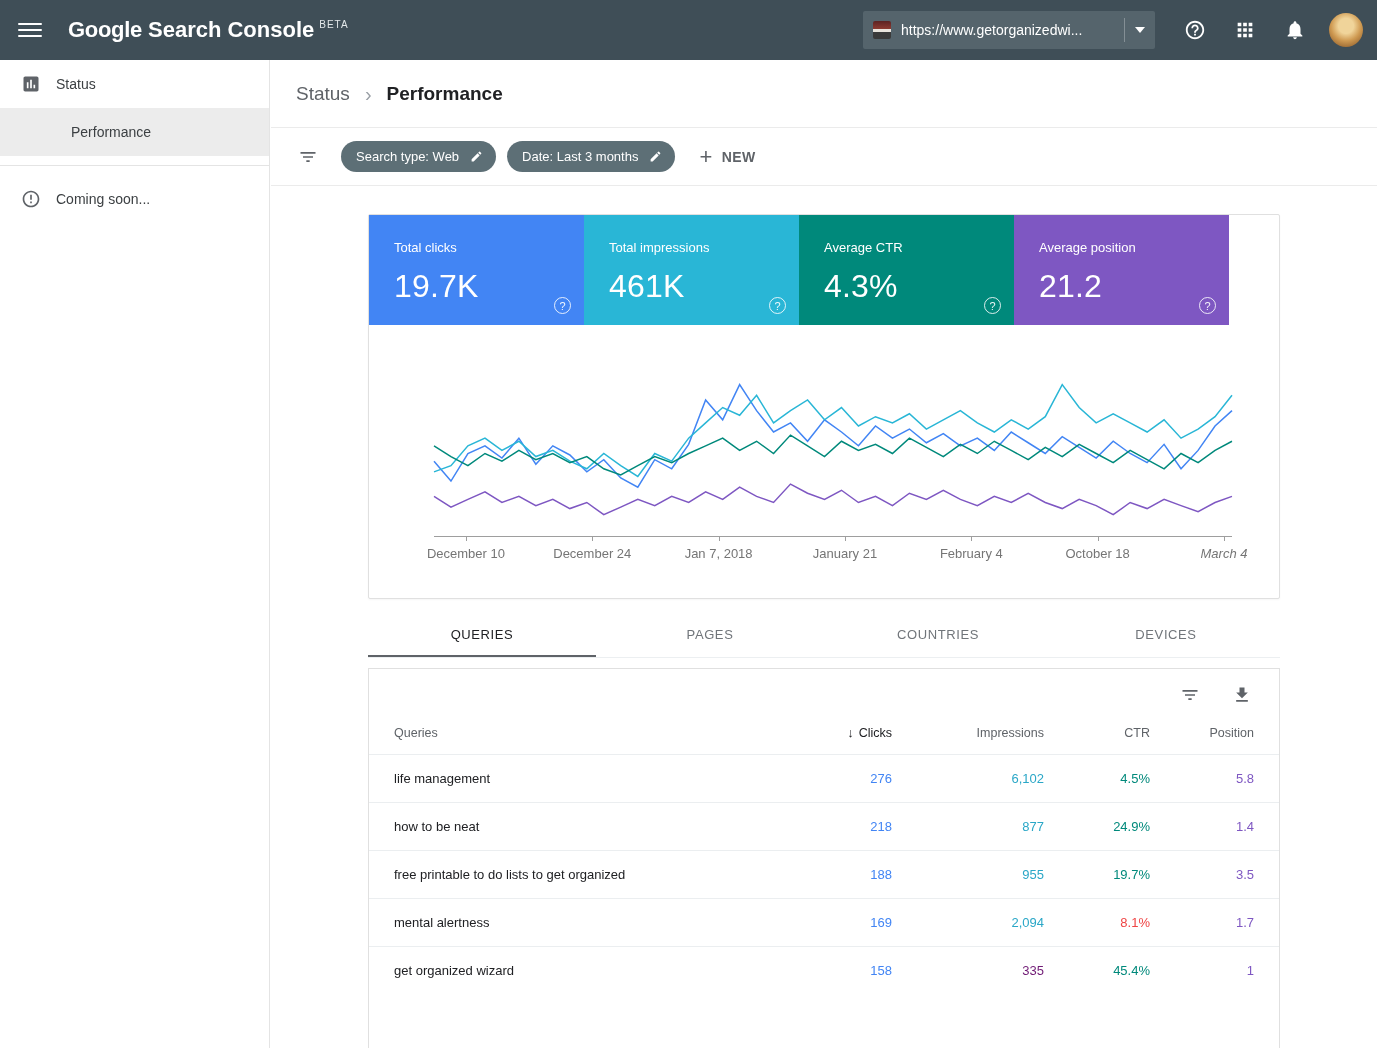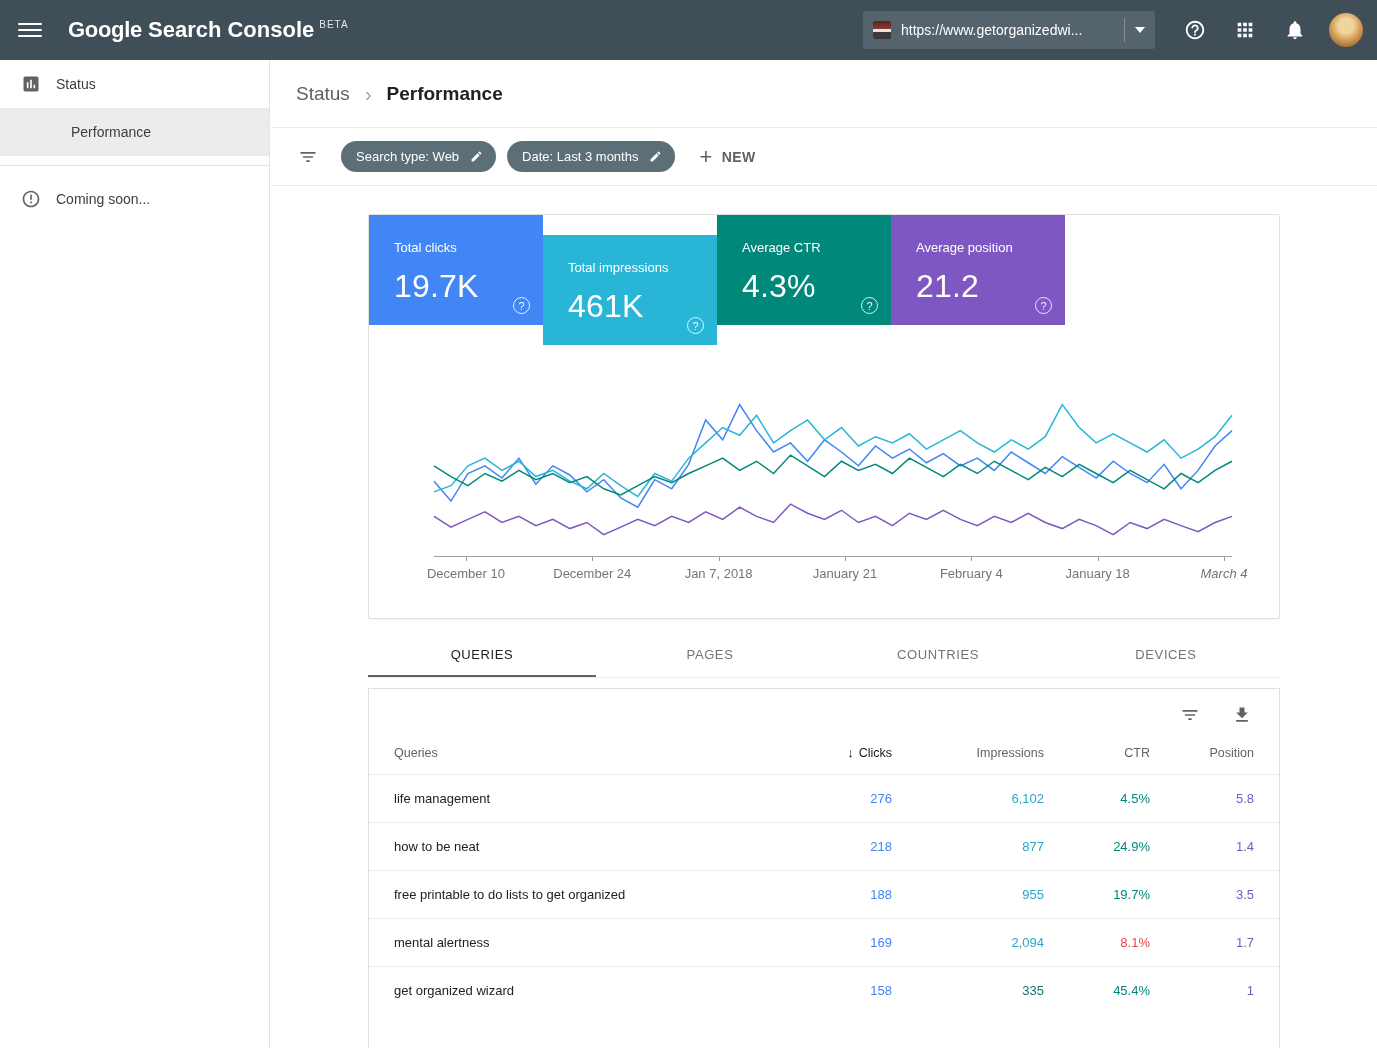--- a/index.html
+++ b/index.html
@@ -61,21 +61,21 @@
   .chip .pencil{margin-left:11px;display:flex}
   .new-btn{display:flex;align-items:center;margin-left:13px;color:#5f6368;font-size:14px;
     font-weight:700;letter-spacing:.4px;cursor:pointer}
   .new-btn .plus{font-size:22px;font-weight:400;margin-right:9px;line-height:1;color:#5f6368}
 
   .card{width:912px;margin:28px auto 0;border:1px solid #e0e0e0;border-radius:2px;background:#fff;
     box-shadow:0 1px 2px rgba(0,0,0,.04)}
 
   
   .tiles{display:flex}
-  .tile{width:174px;height:110px;color:#fff;position:relative;padding:25px 0 0 25px;cursor:pointer}
+  .tile{width:215px;height:110px;color:#fff;position:relative;padding:25px 0 0 25px;cursor:pointer}
   .t-label{font-size:13px}
   .t-value{font-size:32px;margin-top:13px;letter-spacing:.2px}
   .tile .help{position:absolute;right:13px;bottom:11px;width:17px;height:17px;
     border:1px solid rgba(255,255,255,.85);border-radius:50%;font-size:11px;display:flex;
     align-items:center;justify-content:center;color:rgba(255,255,255,.92)}
 
   
   .chart-region{padding:42px 47px 30px 65px}
   .chart-plot{position:relative;height:170px;border-bottom:1px solid #9e9e9e;cursor:crosshair}
   .chart-plot svg{width:100%;height:100%;display:block;overflow:visible}
@@ -212,21 +212,21 @@
     </div>
   </div>
 
   <div class="card">
     <div class="tiles">
       <div class="tile" style="background: rgb(66, 133, 244);">
         <div class="t-label">Total clicks</div>
         <div class="t-value">19.7K</div>
         <div class="help">?</div>
       </div>
-      <div class="tile" style="background: rgb(41, 182, 214); margin-top: 20px;">
+      <div class="tile" style="background: rgb(41, 182, 214);">
         <div class="t-label">Total impressions</div>
         <div class="t-value">461K</div>
         <div class="help">?</div>
       </div>
       <div class="tile" style="background: rgb(0, 137, 123);">
         <div class="t-label">Average CTR</div>
         <div class="t-value">4.3%</div>
         <div class="help">?</div>
       </div>
       <div class="tile" style="background: rgb(126, 87, 194);">
@@ -251,21 +251,21 @@
           <span class="tick" style="left: 67.3333%;"></span>
           <span class="tick" style="left: 83.1667%;"></span>
           <span class="tick" style="left: 99%;"></span>
         </div>
       <div class="x-labels" id="x-axis-labels">
           <span style="left: 4%;">December 10</span>
           <span style="left: 19.8333%;">December 24</span>
           <span style="left: 35.6667%;">Jan 7, 2018</span>
           <span style="left: 51.5%;">January 21</span>
           <span style="left: 67.3333%;">February 4</span>
-          <span style="left: 83.1667%;">January 18</span>
+          <span style="left: 83.1667%;">October 18</span>
           <span style="left: 99%; font-style: italic;">March 4</span>
         </div>
     </div>
   </div>
 
   <div class="tabs">
     <div class="tab active">QUERIES</div>
     <div class="tab">PAGES</div>
     <div class="tab">COUNTRIES</div>
     <div class="tab">DEVICES</div>
@@ -321,20 +321,20 @@
           <tr>
             <td class="col-query">mental alertness</td>
             <td class="col-clicks" style="color: rgb(66, 133, 244);">169</td>
             <td class="col-impressions" style="color: rgb(42, 167, 199);">2,094</td>
             <td class="col-ctr" style="color: #ef4444;">8.1%</td>
             <td class="col-position" style="color: rgb(126, 87, 194);">1.7</td>
           </tr>
           <tr>
             <td class="col-query">get organized wizard</td>
             <td class="col-clicks" style="color: rgb(66, 133, 244);">158</td>
-            <td class="col-impressions" style="color: #0f766e;">335</td>
+            <td class="col-impressions" style="color: #701a75;">335</td>
             <td class="col-ctr" style="color: rgb(0, 137, 123);">45.4%</td>
             <td class="col-position" style="color: rgb(126, 87, 194);">1</td>
           </tr>
         </tbody>
     </table>
   </div>
 </div>
 
 </body></html>

